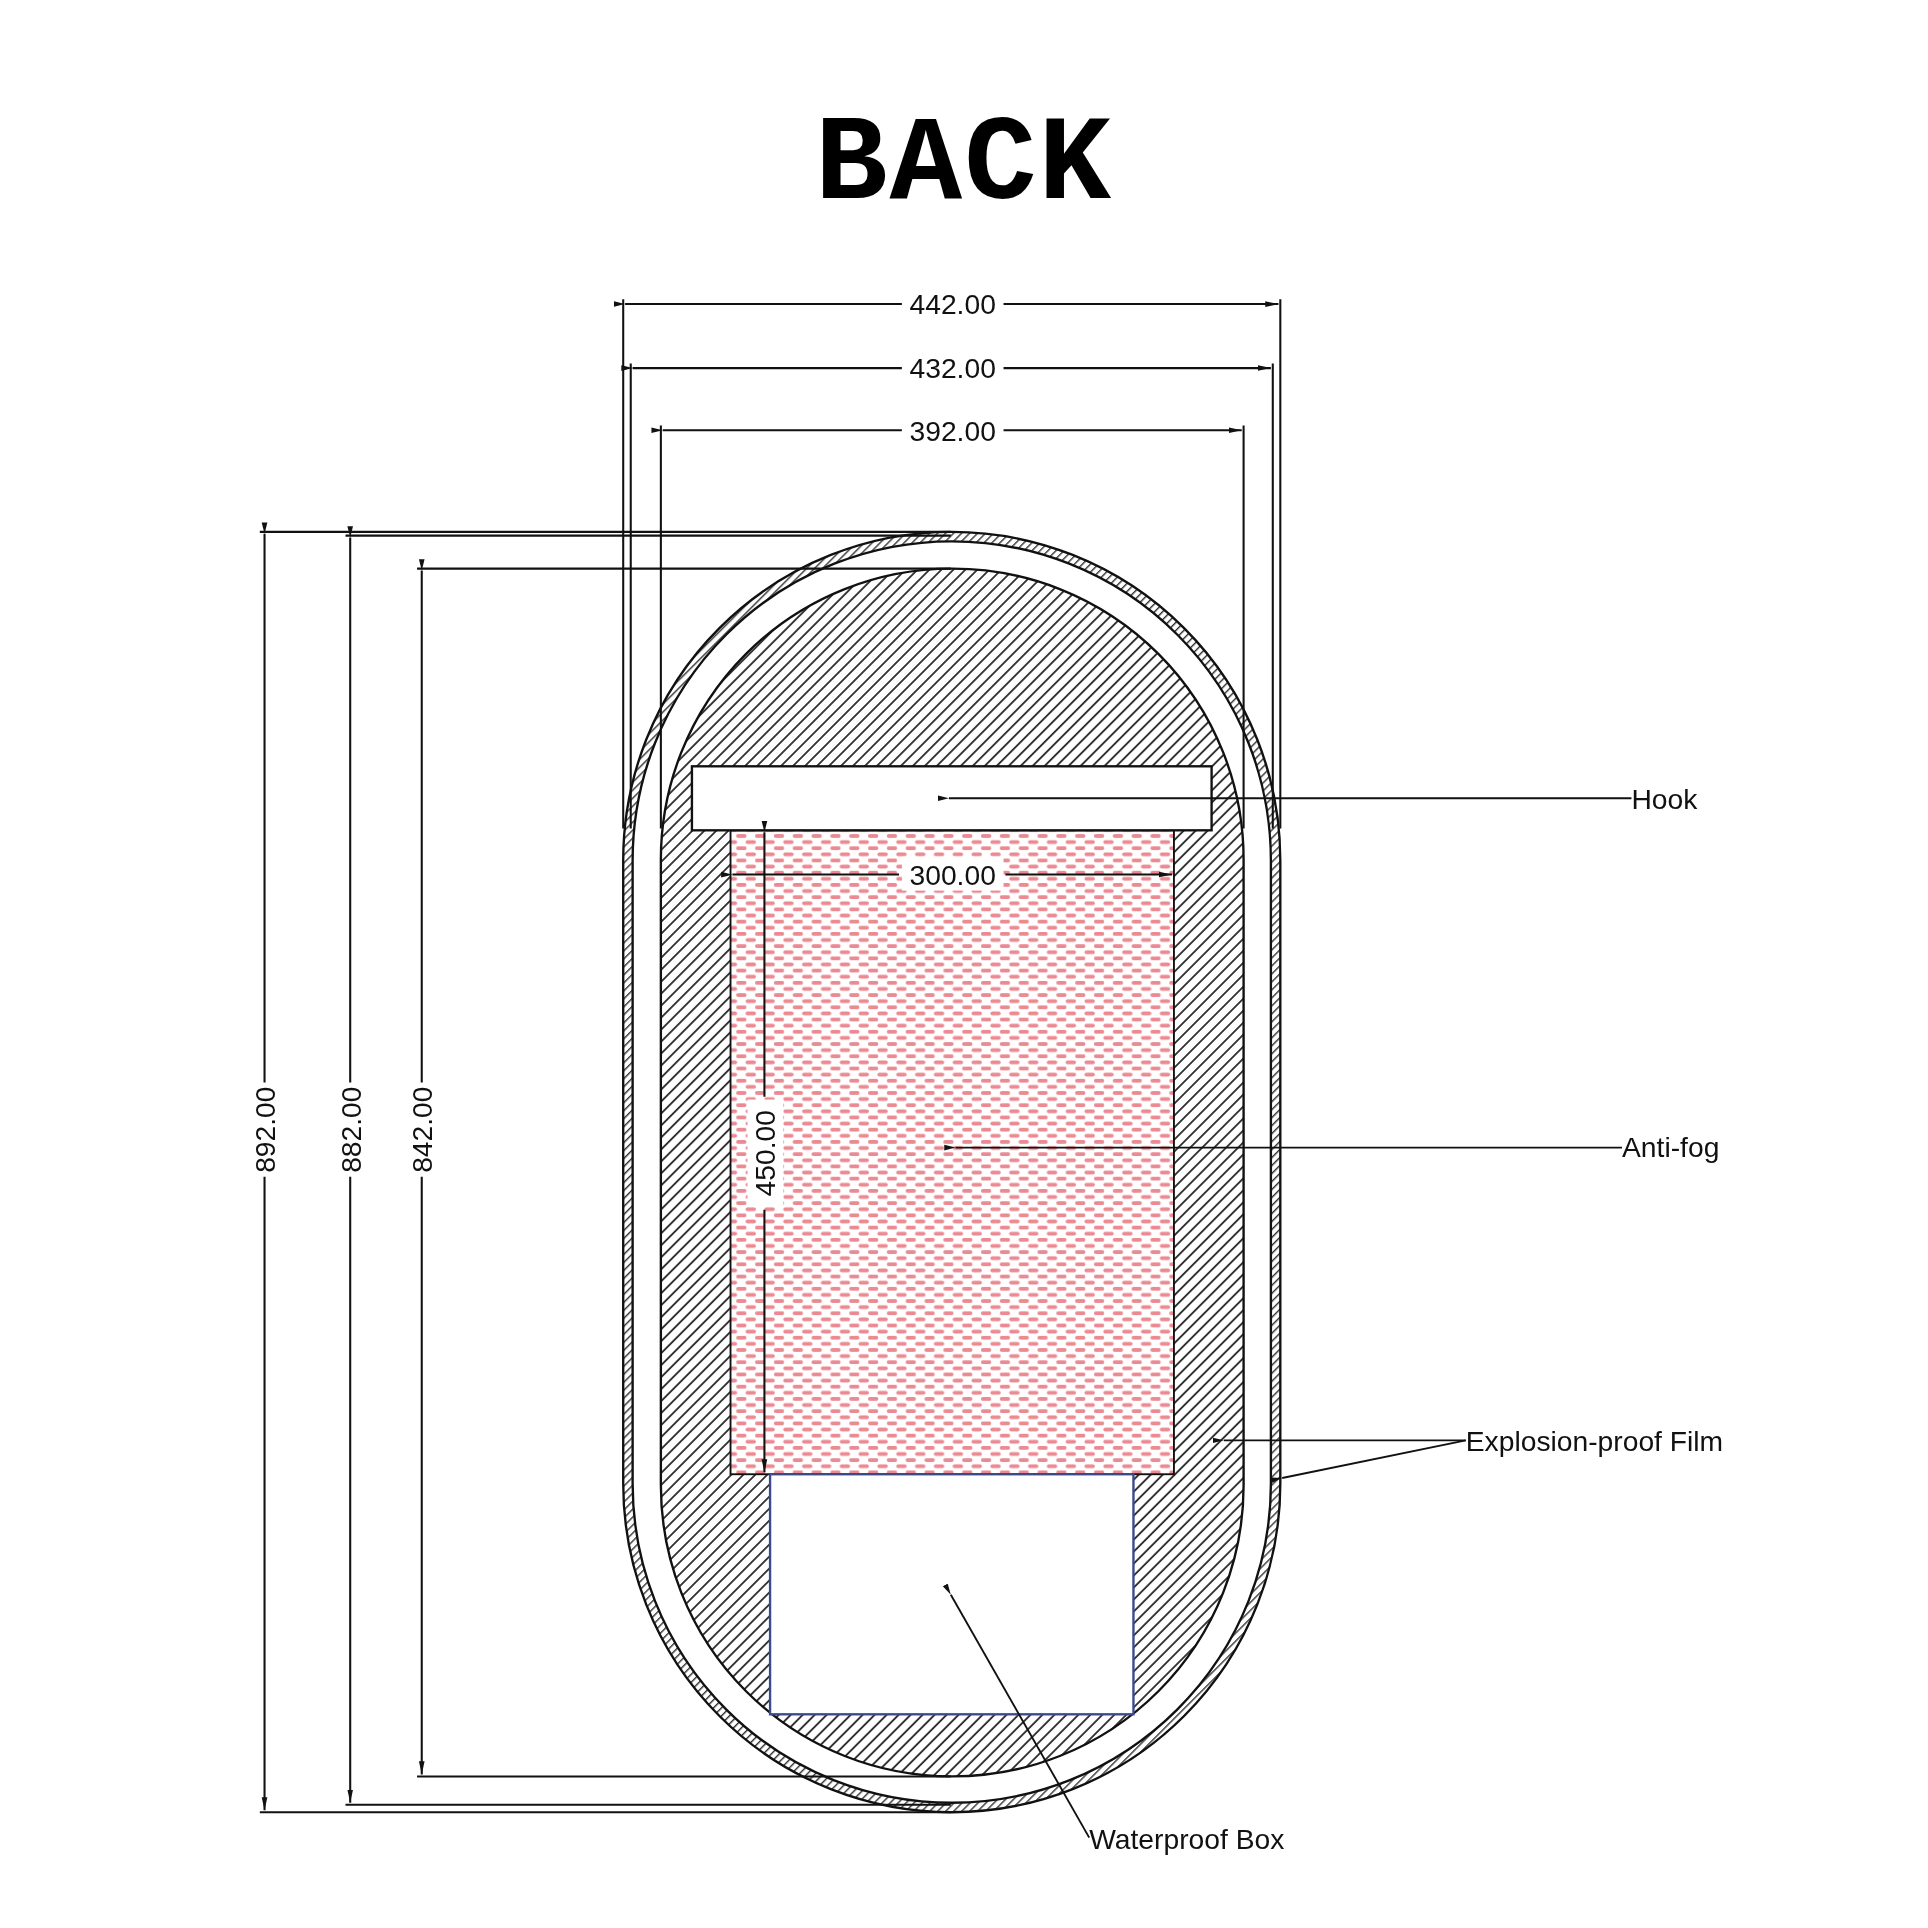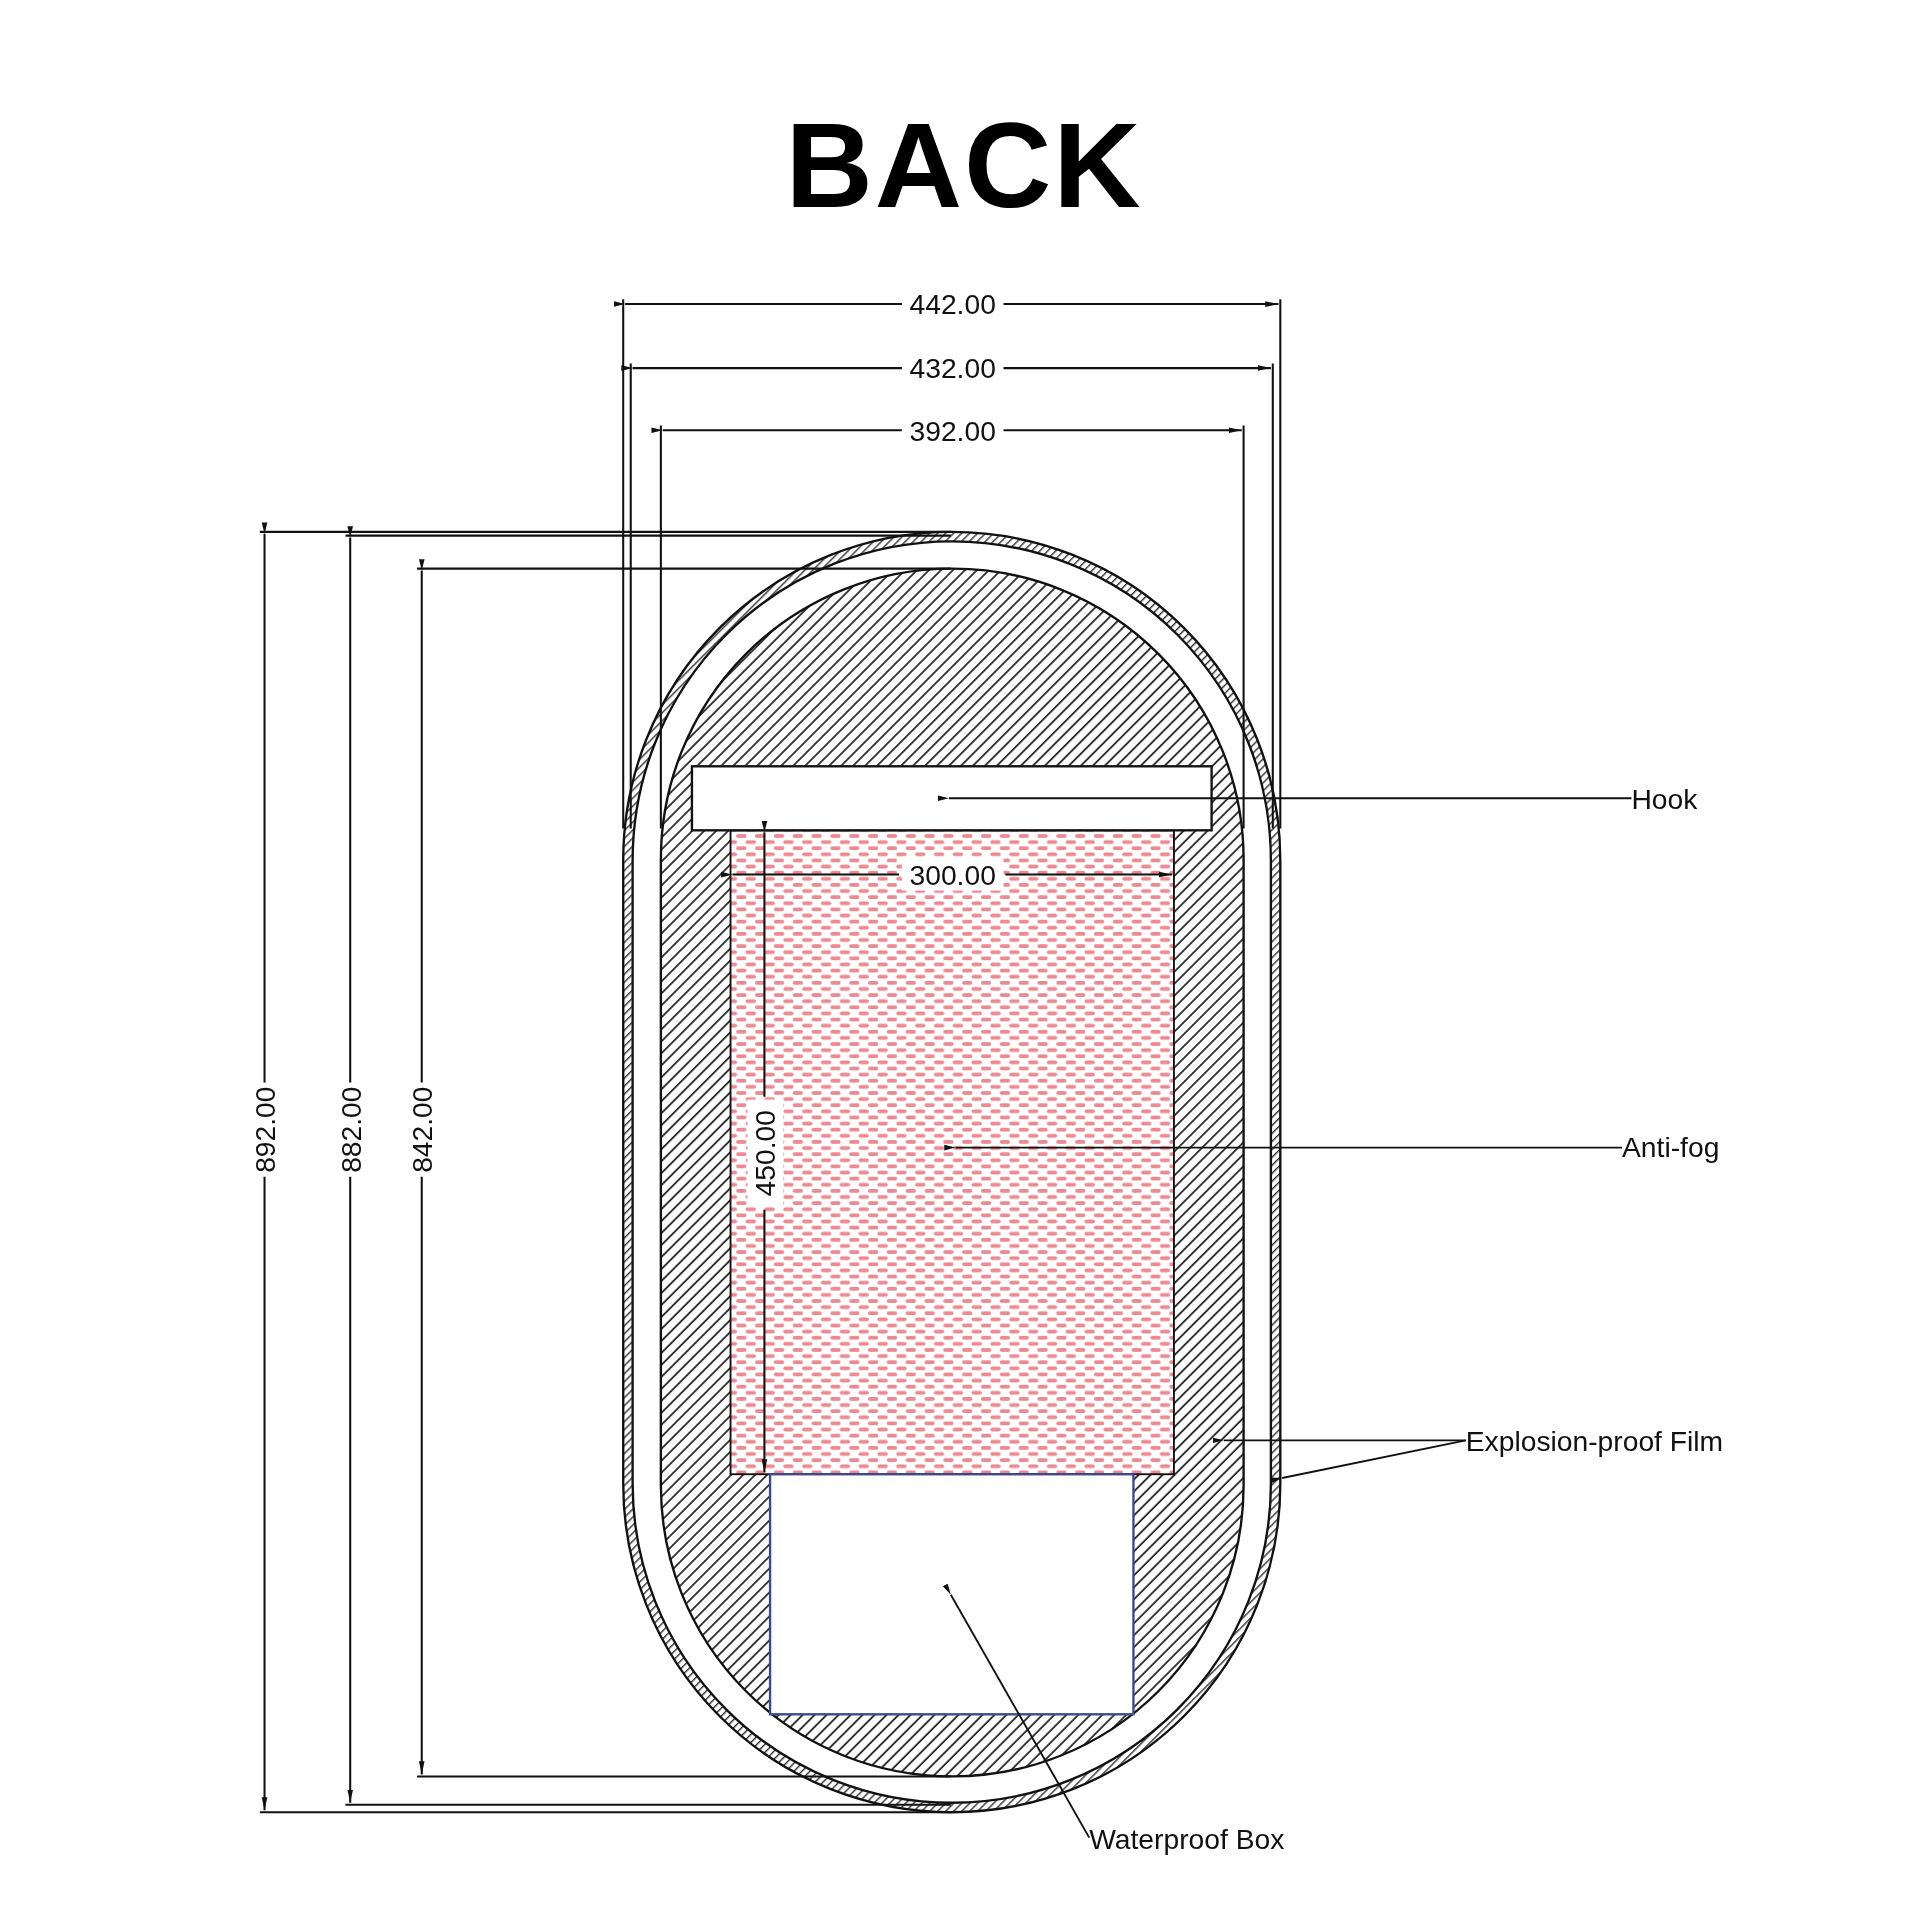--- a/index.html
+++ b/index.html
@@ -1,17 +1,17 @@
 <!DOCTYPE html>
 <html style="font-size:15px"><head>
 <meta charset="utf-8">
 <style>
   html, body { margin:0; padding:0; background:#ffffff; }
   body { width:1928px; height:1928px; position:relative; overflow:hidden; font-family:"Liberation Sans", sans-serif; }
-  #title { position:absolute; left:0; width:1928px; top:105px; text-align:center; font-family:Liberation Sans, sans-serif; font-weight:bold; font-size:121px; color:#000; letter-spacing:1.9px; line-height:1; }
+  #title { position:absolute; left:0; width:1928px; top:105px; text-align:center; font-family:Liberation Mono, monospace; font-weight:bold; font-size:121px; color:#000; letter-spacing:1.9px; line-height:1; }
   svg { position:absolute; left:0; top:0; }
   .dimtxt { font-family:"Liberation Sans", sans-serif; font-size:30px; fill:#111; }
   .lbltxt { font-family:"Liberation Sans", sans-serif; font-size:30px; fill:#111; }
 </style>
 </head>
 <body>
 
 <div id="title">BACK</div>
 
 <svg width="1928" height="1928" viewBox="0 0 2048 2048">

